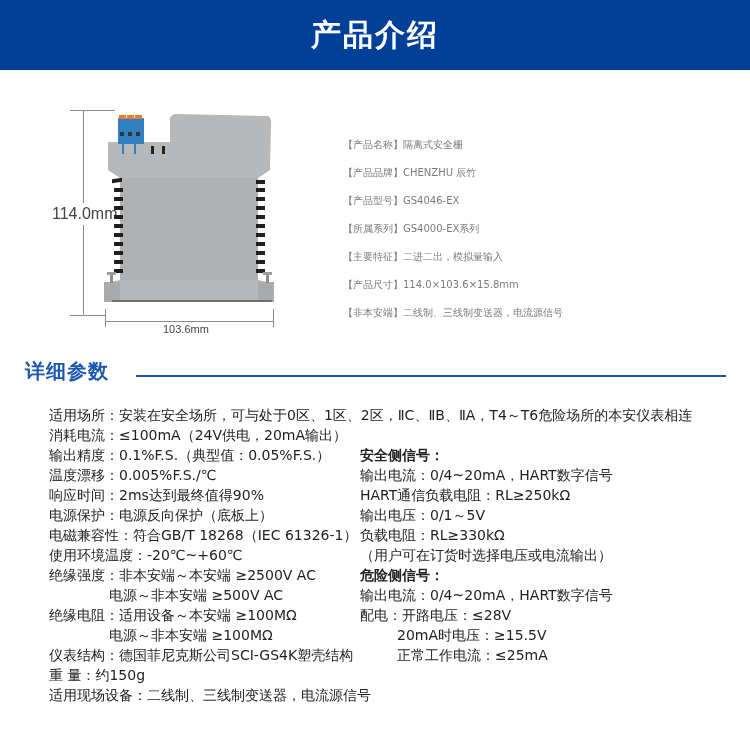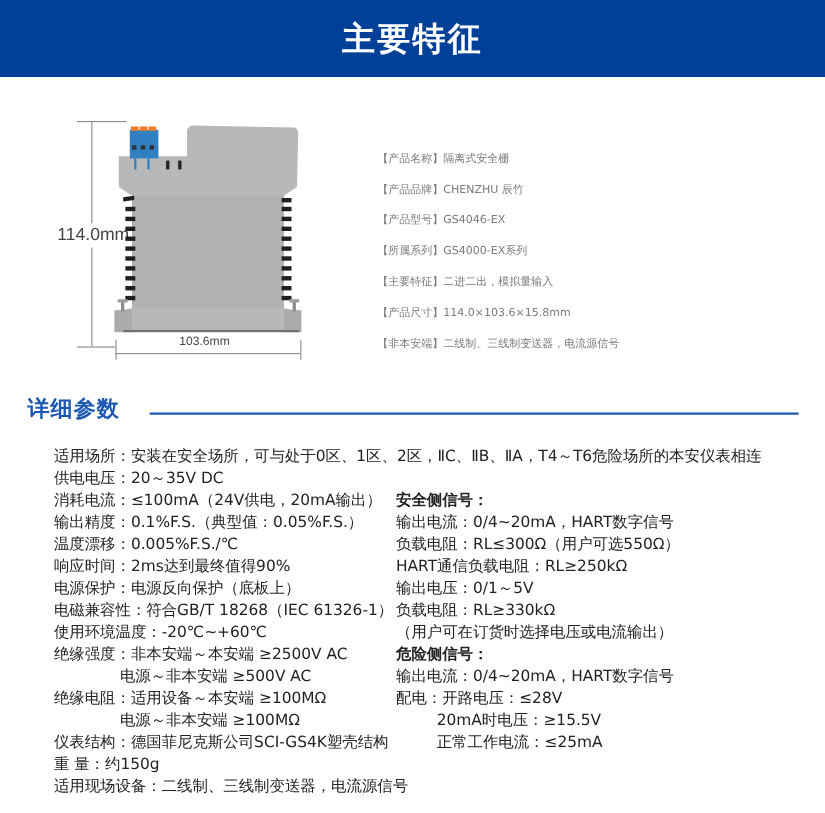--- a/index.html
+++ b/index.html
@@ -9,21 +9,21 @@
                  display: flex; align-items: center; justify-content: center; }
   .header-title { color: #ffffff; font-size: 30px; font-weight: bold; letter-spacing: 2px; }
   .dim-v-line { position: absolute; left: 83px; top: 110px; width: 1px; height: 205px; background: #8a8a8a; }
   .dim-v-tick-top { position: absolute; left: 70px; top: 110px; width: 45px; height: 1px; background: #8a8a8a; }
   .dim-v-tick-bot { position: absolute; left: 70px; top: 315px; width: 35px; height: 1px; background: #8a8a8a; }
   .dim-v-label { position: absolute; left: 52px; top: 203px; background: #fff; padding: 2px 0;
                  font-size: 16px; color: #444; font-family: "Liberation Sans", sans-serif; }
   .dim-h-line { position: absolute; left: 105px; top: 321px; width: 168px; height: 1px; background: #8a8a8a; }
   .dim-h-tick-l { position: absolute; left: 105px; top: 309px; width: 1px; height: 18px; background: #8a8a8a; }
   .dim-h-tick-r { position: absolute; left: 273px; top: 309px; width: 1px; height: 18px; background: #8a8a8a; }
-  .dim-h-label { position: absolute; left: 157px; top: 305px; background: #fff; padding: 0 6px;
+  .dim-h-label { position: absolute; left: 157px; top: 323px; background: #fff; padding: 0 6px;
                  font-size: 11px; color: #444; font-family: "Liberation Sans", sans-serif; }
 
   .device { position: absolute; left: 0; top: 0; }
 
   
   .info-list { position: absolute; left: 343px; top: 131px; }
   .info-row { height: 28px; line-height: 28px; font-size: 10px; color: #7a7a7a; white-space: nowrap;
               font-family: "DejaVu Sans", sans-serif; }
   .info-key { color: #7a7a7a; }
 
@@ -37,21 +37,21 @@
   .p-row { height: 20px; line-height: 20px; font-size: 14px; color: #222; white-space: nowrap;
            font-family: "DejaVu Sans", sans-serif; }
   .p-row.indent { padding-left: 60px; }
   .p-row.indent2 { padding-left: 37px; }
   .p-row.bold { font-weight: bold; }
 </style>
 </head>
 <body>
 
 <div class="header-band">
-  <span class="header-title">主要特征</span>
+  <span class="header-title">产品介绍</span>
 </div>
 
 <div>
   <div class="dim-v-tick-top"></div>
   <div class="dim-v-line"></div>
   <div class="dim-v-tick-bot"></div>
   <div class="dim-v-label">114.0mm</div>
 
   <svg class="device" width="300" height="340" viewBox="0 0 300 340">
 
@@ -124,41 +124,39 @@
   <div class="info-row"><span class="info-key">【主要特征】</span><span>二进二出，模拟量输入</span></div>
   <div class="info-row"><span class="info-key">【产品尺寸】</span><span>114.0×103.6×15.8mm</span></div>
   <div class="info-row"><span class="info-key">【非本安端】</span><span>二线制、三线制变送器，电流源信号</span></div>
 </div>
 
 <div class="section-title">详细参数</div>
 <div class="section-line"></div>
 
 <div class="params-left">
   <div class="p-row">适用场所：安装在安全场所，可与处于0区、1区、2区，ⅡC、ⅡB、ⅡA，T4～T6危险场所的本安仪表相连</div>
-  <div class="p-row">供电电压：20～35V DC</div>
   <div class="p-row">消耗电流：≤100mA（24V供电，20mA输出）</div>
   <div class="p-row">输出精度：0.1%F.S.（典型值：0.05%F.S.）</div>
   <div class="p-row">温度漂移：0.005%F.S./℃</div>
   <div class="p-row">响应时间：2ms达到最终值得90%</div>
   <div class="p-row">电源保护：电源反向保护（底板上）</div>
   <div class="p-row">电磁兼容性：符合GB/T 18268（IEC 61326-1）</div>
   <div class="p-row">使用环境温度：-20℃~+60℃</div>
   <div class="p-row">绝缘强度：非本安端～本安端 ≥2500V AC</div>
   <div class="p-row indent">电源～非本安端 ≥500V AC</div>
   <div class="p-row">绝缘电阻：适用设备～本安端 ≥100MΩ</div>
   <div class="p-row indent">电源～非本安端 ≥100MΩ</div>
   <div class="p-row">仪表结构：德国菲尼克斯公司SCI-GS4K塑壳结构</div>
   <div class="p-row">重  量：约150g</div>
   <div class="p-row">适用现场设备：二线制、三线制变送器，电流源信号</div>
 </div>
 
 <div class="params-right">
   <div class="p-row bold">安全侧信号：</div>
   <div class="p-row">输出电流：0/4~20mA，HART数字信号</div>
-  <div class="p-row">负载电阻：RL≤300Ω（用户可选550Ω）</div>
   <div class="p-row">HART通信负载电阻：RL≥250kΩ</div>
   <div class="p-row">输出电压：0/1～5V</div>
   <div class="p-row">负载电阻：RL≥330kΩ</div>
   <div class="p-row">（用户可在订货时选择电压或电流输出）</div>
   <div class="p-row bold">危险侧信号：</div>
   <div class="p-row">输出电流：0/4~20mA，HART数字信号</div>
   <div class="p-row">配电：开路电压：≤28V</div>
   <div class="p-row indent2">20mA时电压：≥15.5V</div>
   <div class="p-row indent2">正常工作电流：≤25mA</div>
 </div>

